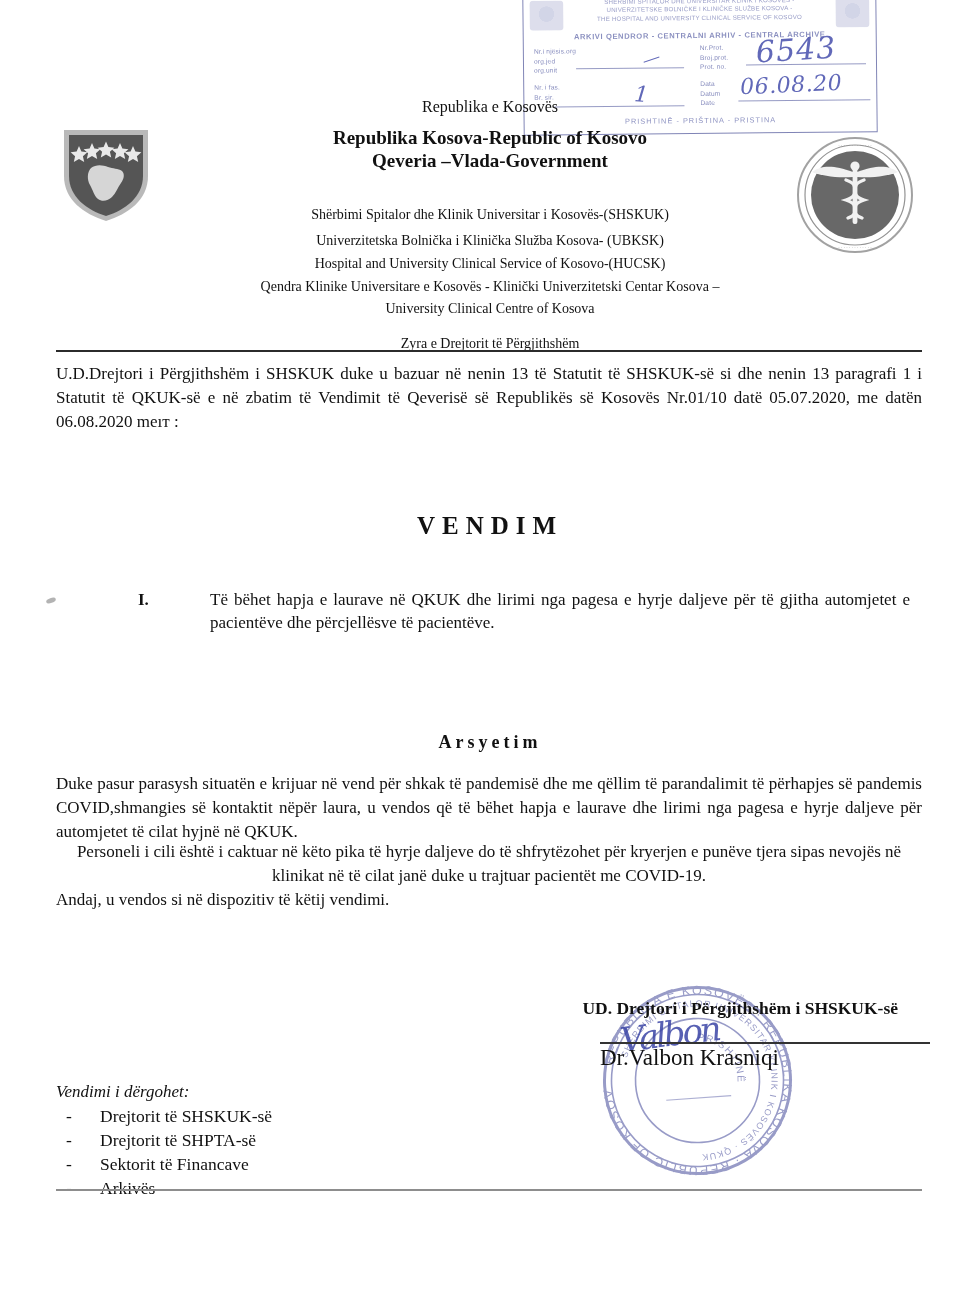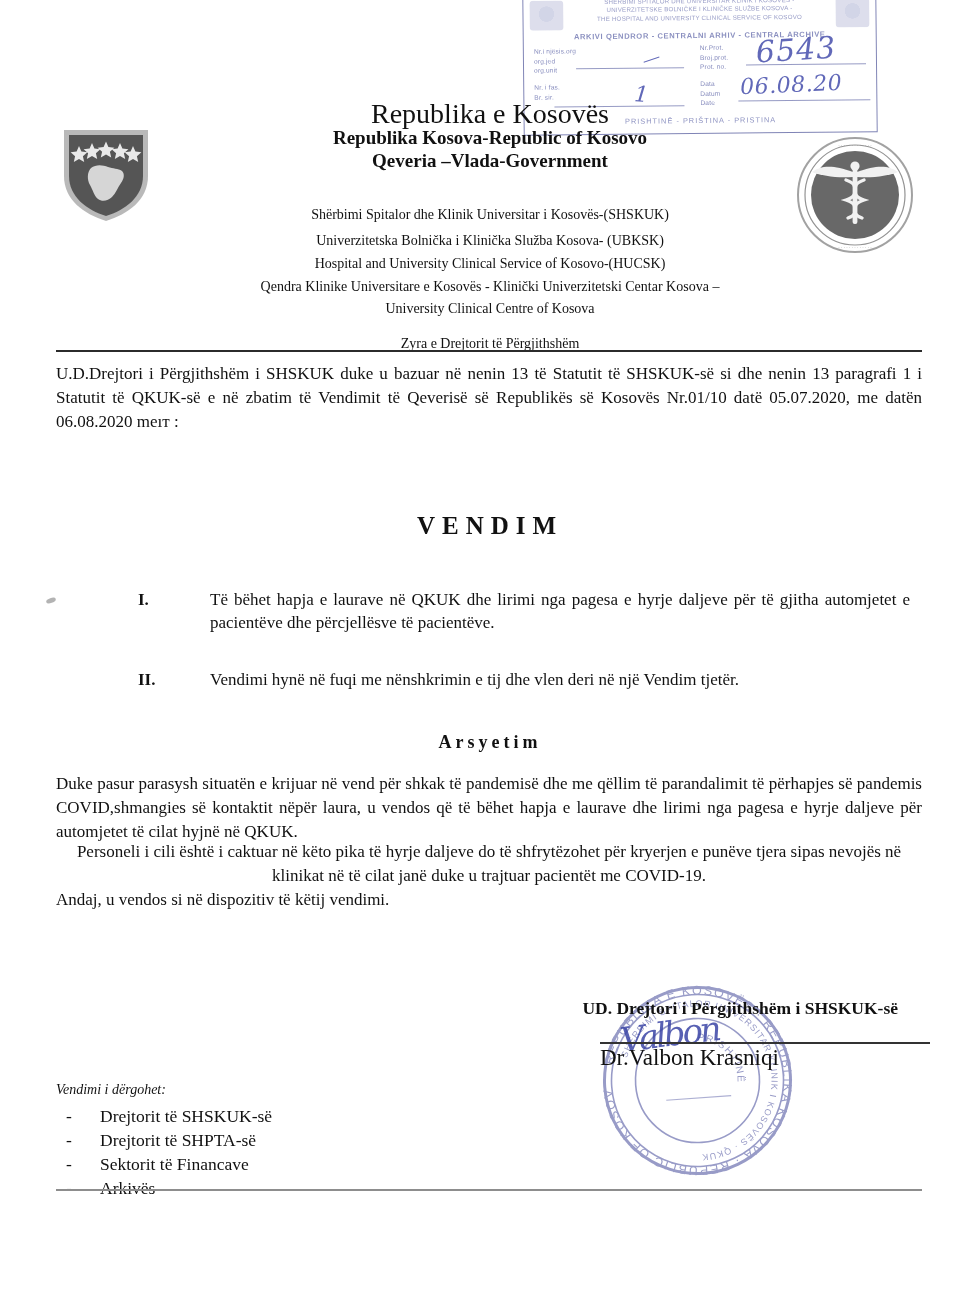--- a/index.html
+++ b/index.html
@@ -136,21 +136,21 @@
     height: 118px;
     opacity: 0.92;
   }
 
   
   .hdr {
     position: absolute;
     left: 0; right: 0;
     text-align: center;
   }
-  .hdr-l1 { top: 98px;  font-size: 28px; }
+  .hdr-l1 { top: 98px;  font-size: 16px; }
   .hdr-l2 { top: 127px; font-size: 19px; font-weight: bold; }
   .hdr-l3 { top: 150px; font-size: 19px; font-weight: bold; }
 
   .org {
     position: absolute;
     left: 0; right: 0;
     text-align: center;
     font-size: 14px;
     line-height: 23px;
   }
@@ -283,21 +283,21 @@
     height: 205px;
     opacity: 0.62;
     transform: rotate(-4deg);
   }
 
   
   .dist-title {
     position: absolute;
     left: 56px;
     top: 1082px;
-    font-size: 14px;
+    font-size: 17px;
     font-style: italic;
   }
   .dist-list {
     position: absolute;
     left: 56px;
     top: 1104px;
     font-size: 17.5px;
     line-height: 24px;
   }
   .dist-list .row { display: flex; }
@@ -410,24 +410,20 @@
 
   <div class="intro">U.D.Drejtori  i Përgjithshëm i SHSKUK duke u bazuar në nenin 13 të Statutit të SHSKUK-së si dhe nenin 13   paragrafi 1 i Statutit të QKUK-së e në zbatim të Vendimit të Qeverisë së Republikës së Kosovës Nr.01/10 datë 05.07.2020,  me datën 06.08.2020 meıт :</div>
 
   <div class="vendim-title">VENDIM</div>
 
   <div class="clause clause-1">
     <span class="num">I.</span>
     <div class="body">Të bëhet hapja e laurave  në QKUK dhe lirimi nga pagesa e hyrje daljeve për të gjitha automjetet e pacientëve dhe përcjellësve të pacientëve.</div>
   </div>
 
-  <div class="clause clause-2">
-    <span class="num">II.</span>
-    <div class="body">Vendimi hynë në fuqi me nënshkrimin e tij dhe vlen deri në një Vendim tjetër.</div>
-  </div>
 
   <div class="arsyetim-title">Arsyetim</div>
   <div class="reason reason-p1">Duke pasur parasysh situatën e krijuar në vend për shkak të pandemisë dhe me qëllim të parandalimit të përhapjes së pandemis COVID,shmangies së kontaktit nëpër laura, u vendos  që të bëhet hapja e laurave dhe lirimi nga pagesa e hyrje daljeve për automjetet të cilat hyjnë në QKUK.</div>
   <div class="reason reason-p2">Personeli i cili është i caktuar në këto pika të hyrje daljeve do të shfrytëzohet për kryerjen e punëve tjera sipas nevojës në klinikat në të cilat janë duke u trajtuar pacientët me COVID-19.</div>
   <div class="reason reason-p3">Andaj, u vendos si në dispozitiv të këtij vendimi.</div>
 
   <div class="round-stamp">
     <svg viewBox="0 0 205 205" width="205" height="205" aria-hidden="true">
       <defs>
         <path id="outerArc" d="M 102.5,102.5 m -86,0 a 86,86 0 1,1 172,0 a 86,86 0 1,1 -172,0"></path>

